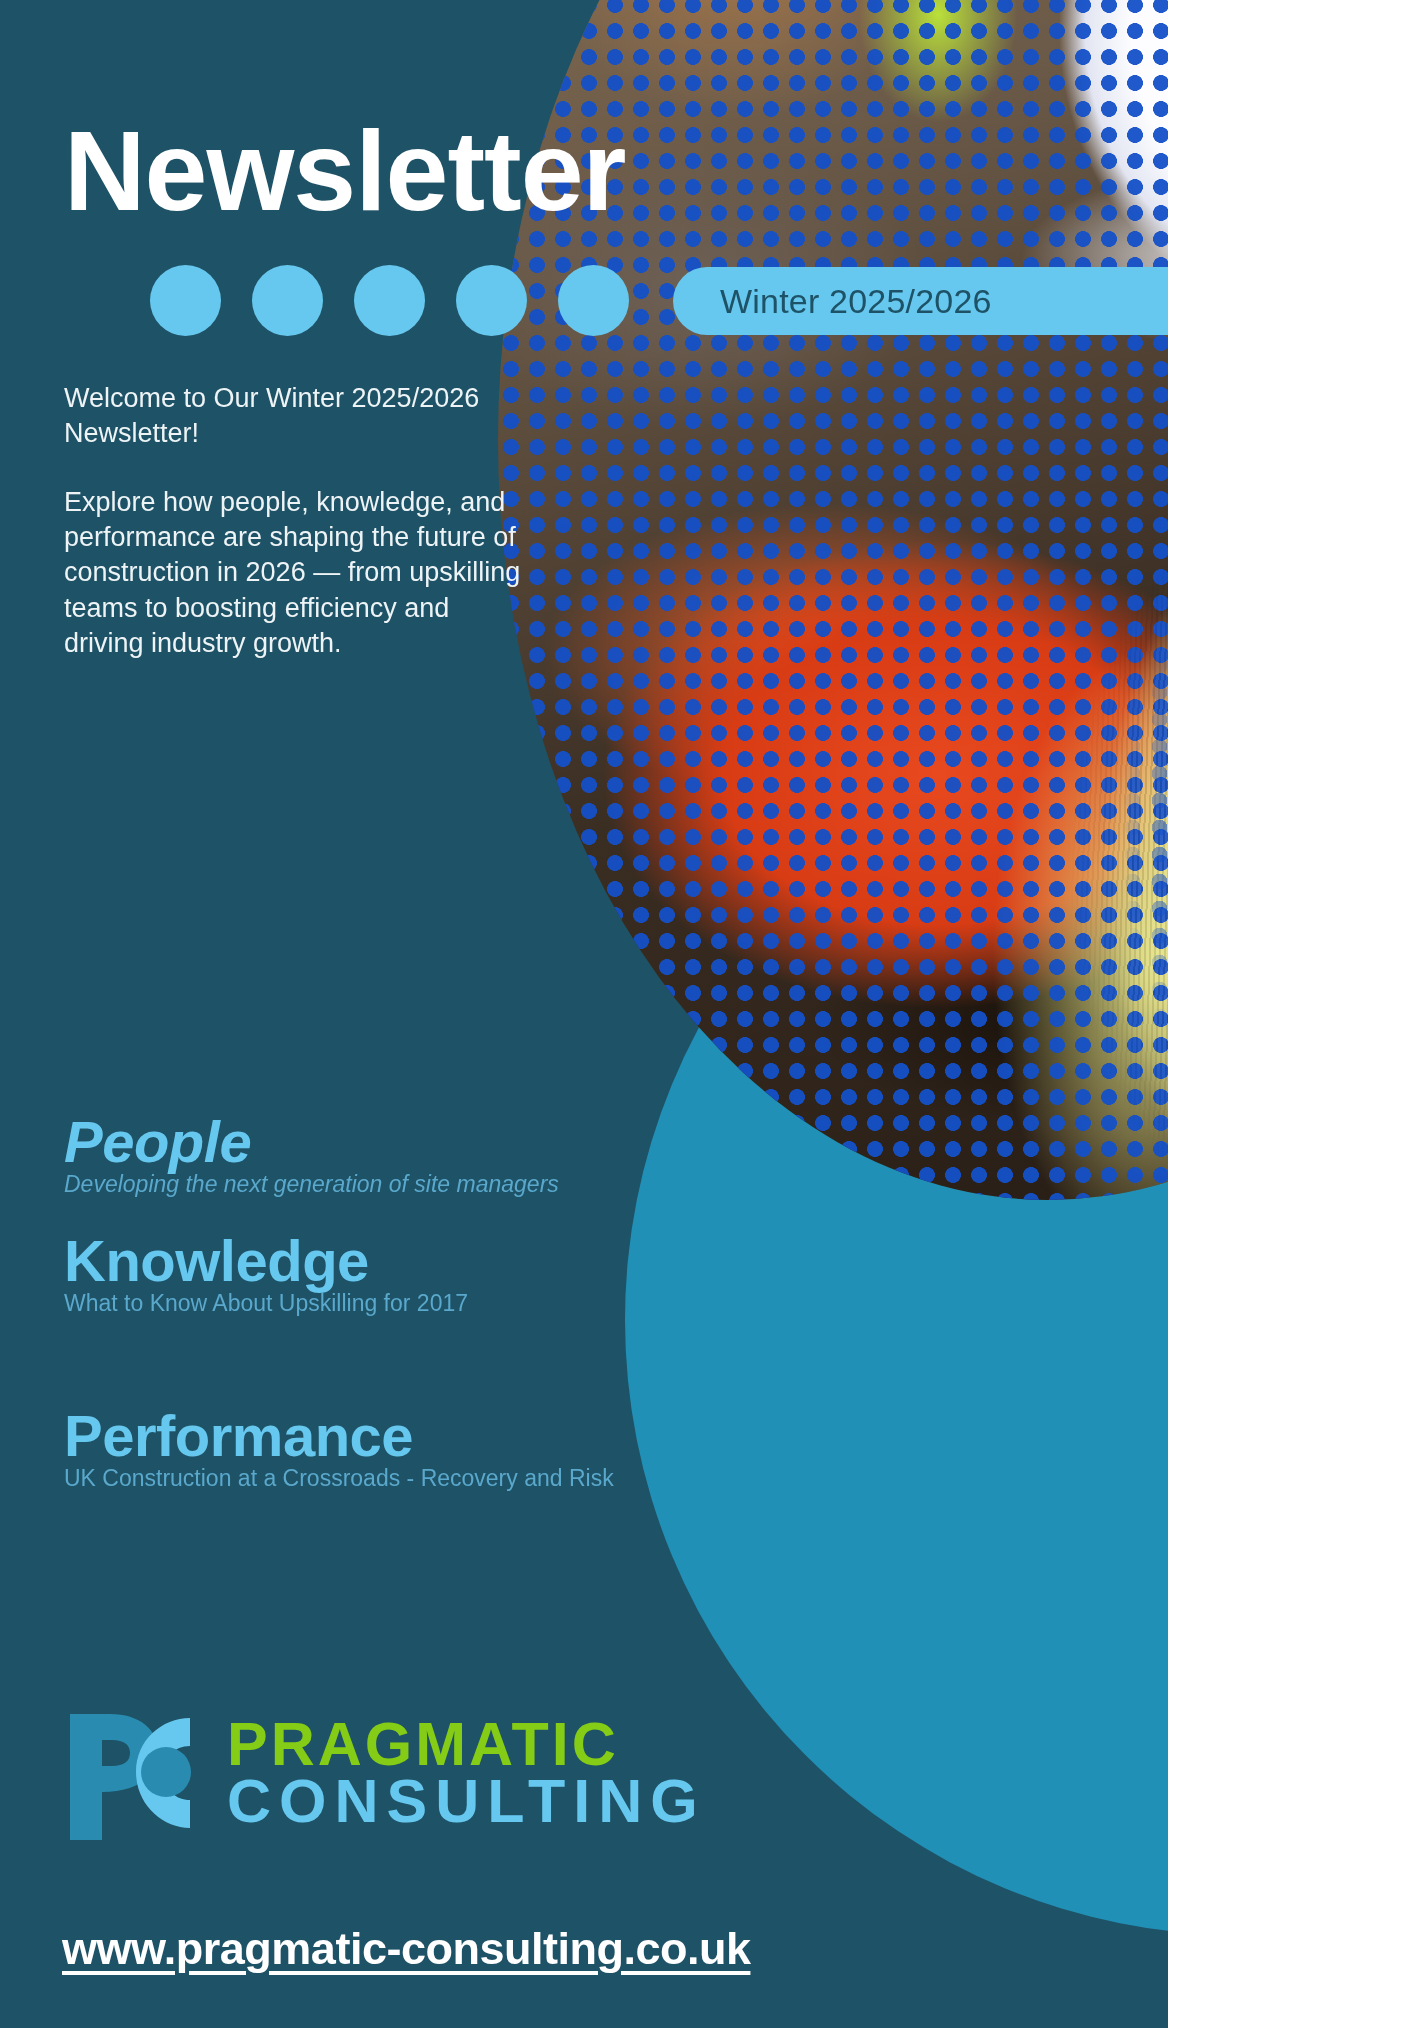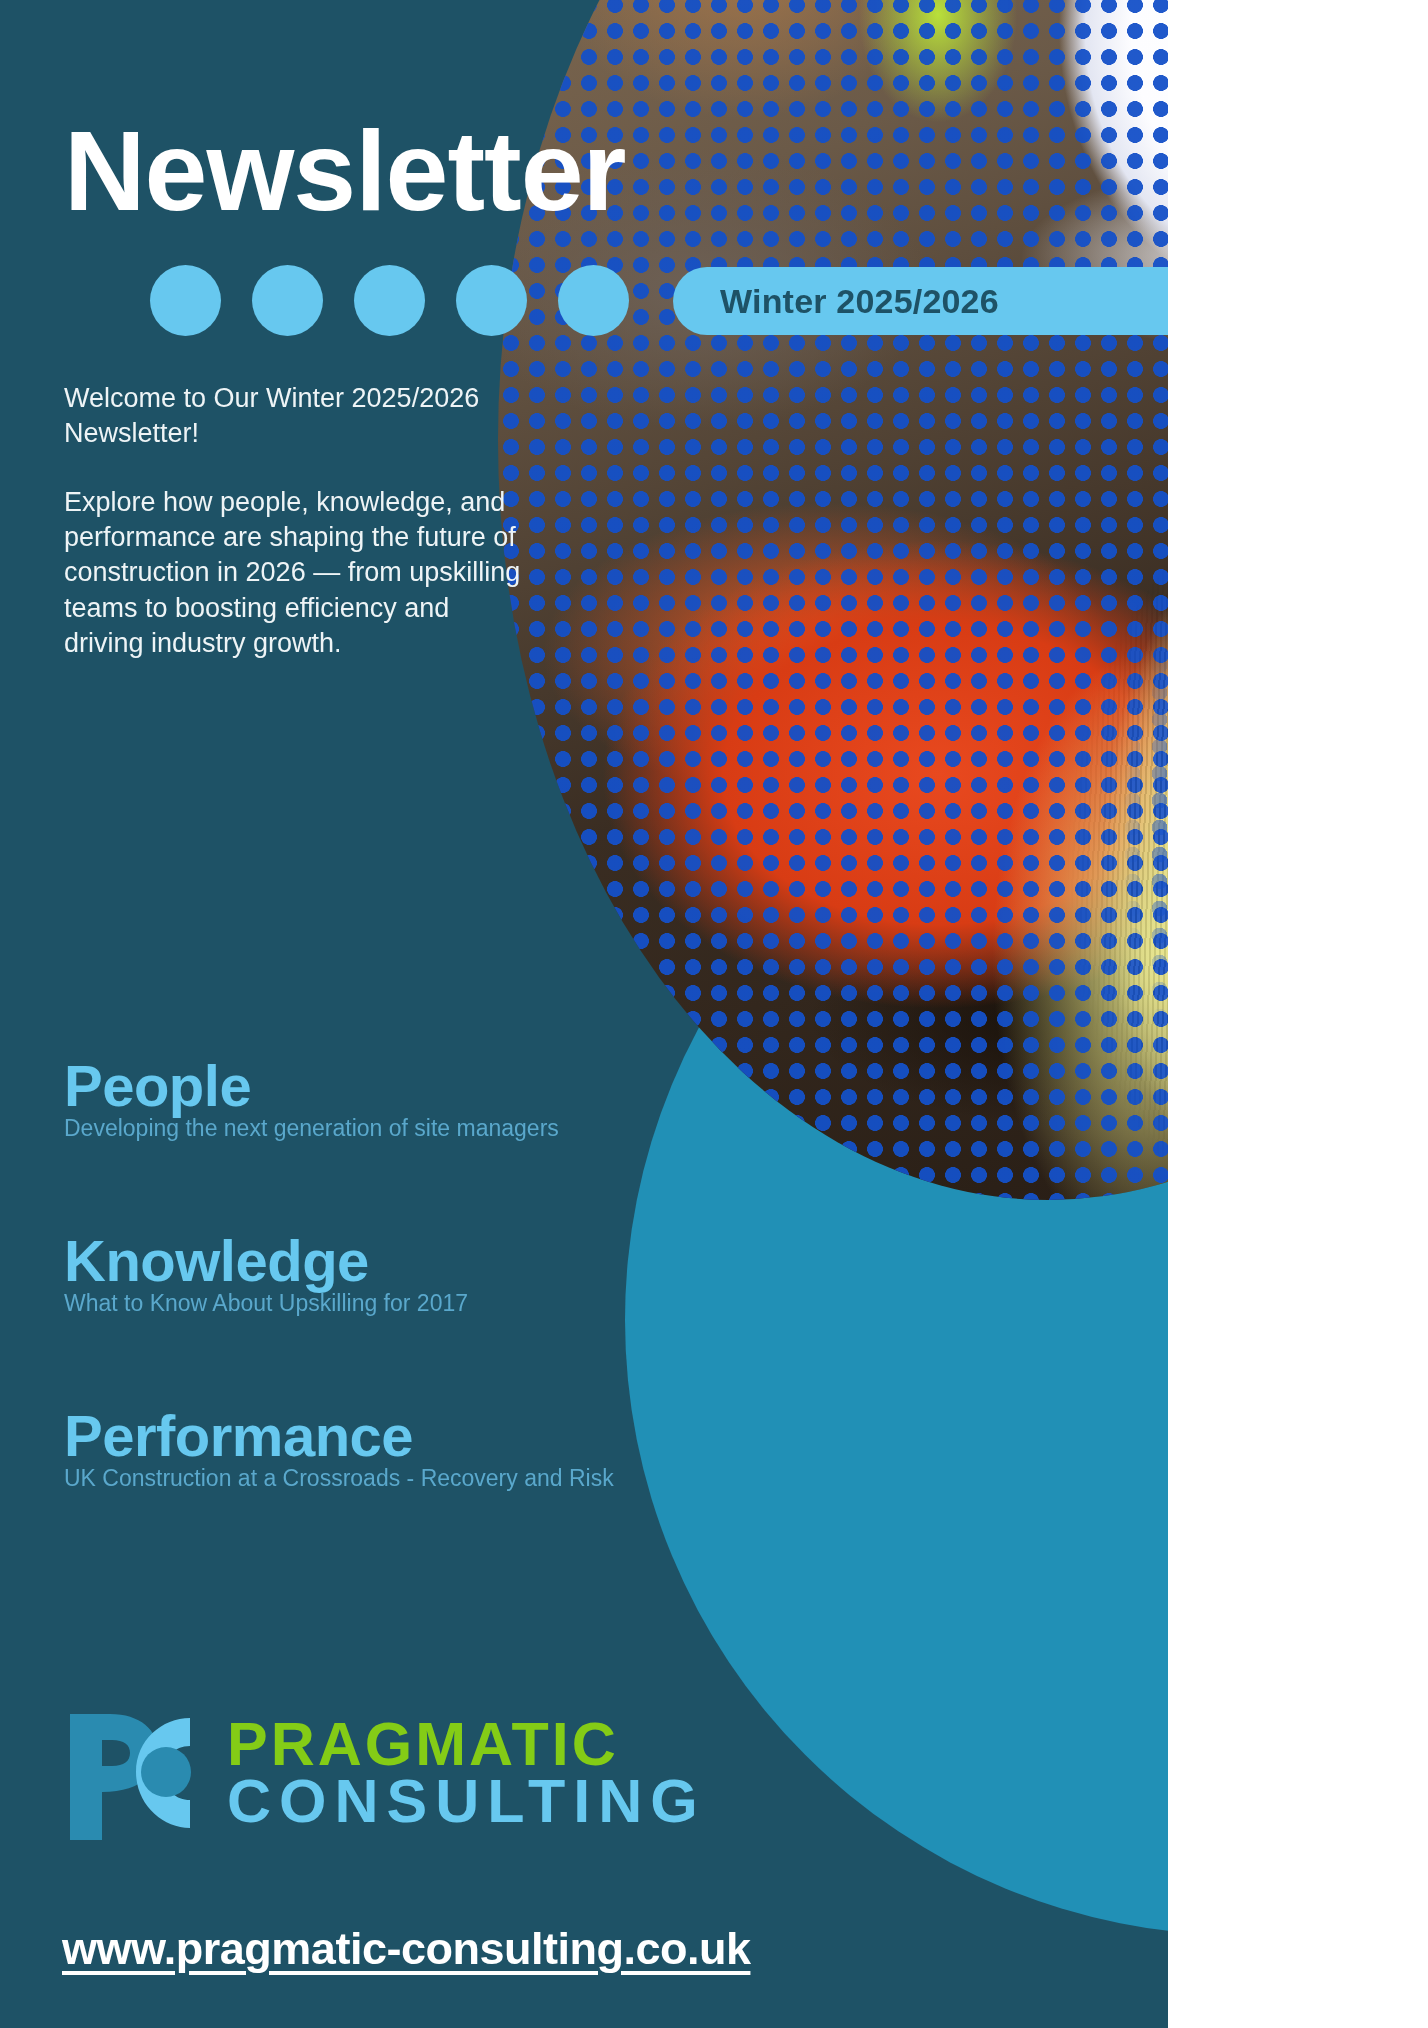--- a/index.html
+++ b/index.html
@@ -84,36 +84,36 @@
 
   
   .badge{
     position:absolute; left:673px; top:267px;
     width:780px; height:68px;
     background:#67c8ef;
     border-radius:34px;
     display:flex; align-items:center;
   }
   .badge-text{
-    font-size:34px; font-weight:700; color:#1e5266;
+    font-size:34px; font-weight:400; color:#1e5266;
     margin-left:47px; letter-spacing:.2px;
   }
 
   
   .intro{
     position:absolute; left:64px; top:381px;
     width:470px;
     color:#eef4f6; font-size:27px; line-height:1.31;
   }
   .intro p{margin:0;}
   .intro .gap{height:33px;}
 
   
   .section{position:absolute; left:64px;}
-  .s1{top:1057px;} .s2{top:1232px;} .s3{top:1407px;}
+  .s1{top:1113px;font-style:italic;} .s2{top:1232px;} .s3{top:1407px;}
   .sec-title{
     font-size:58px; font-weight:700; color:#67c8ef;
     line-height:1; letter-spacing:-.5px;
   }
   .sec-sub{
     margin-top:0;
     font-size:23px; color:#5aa8cc; line-height:1.2;
   }
 
   

